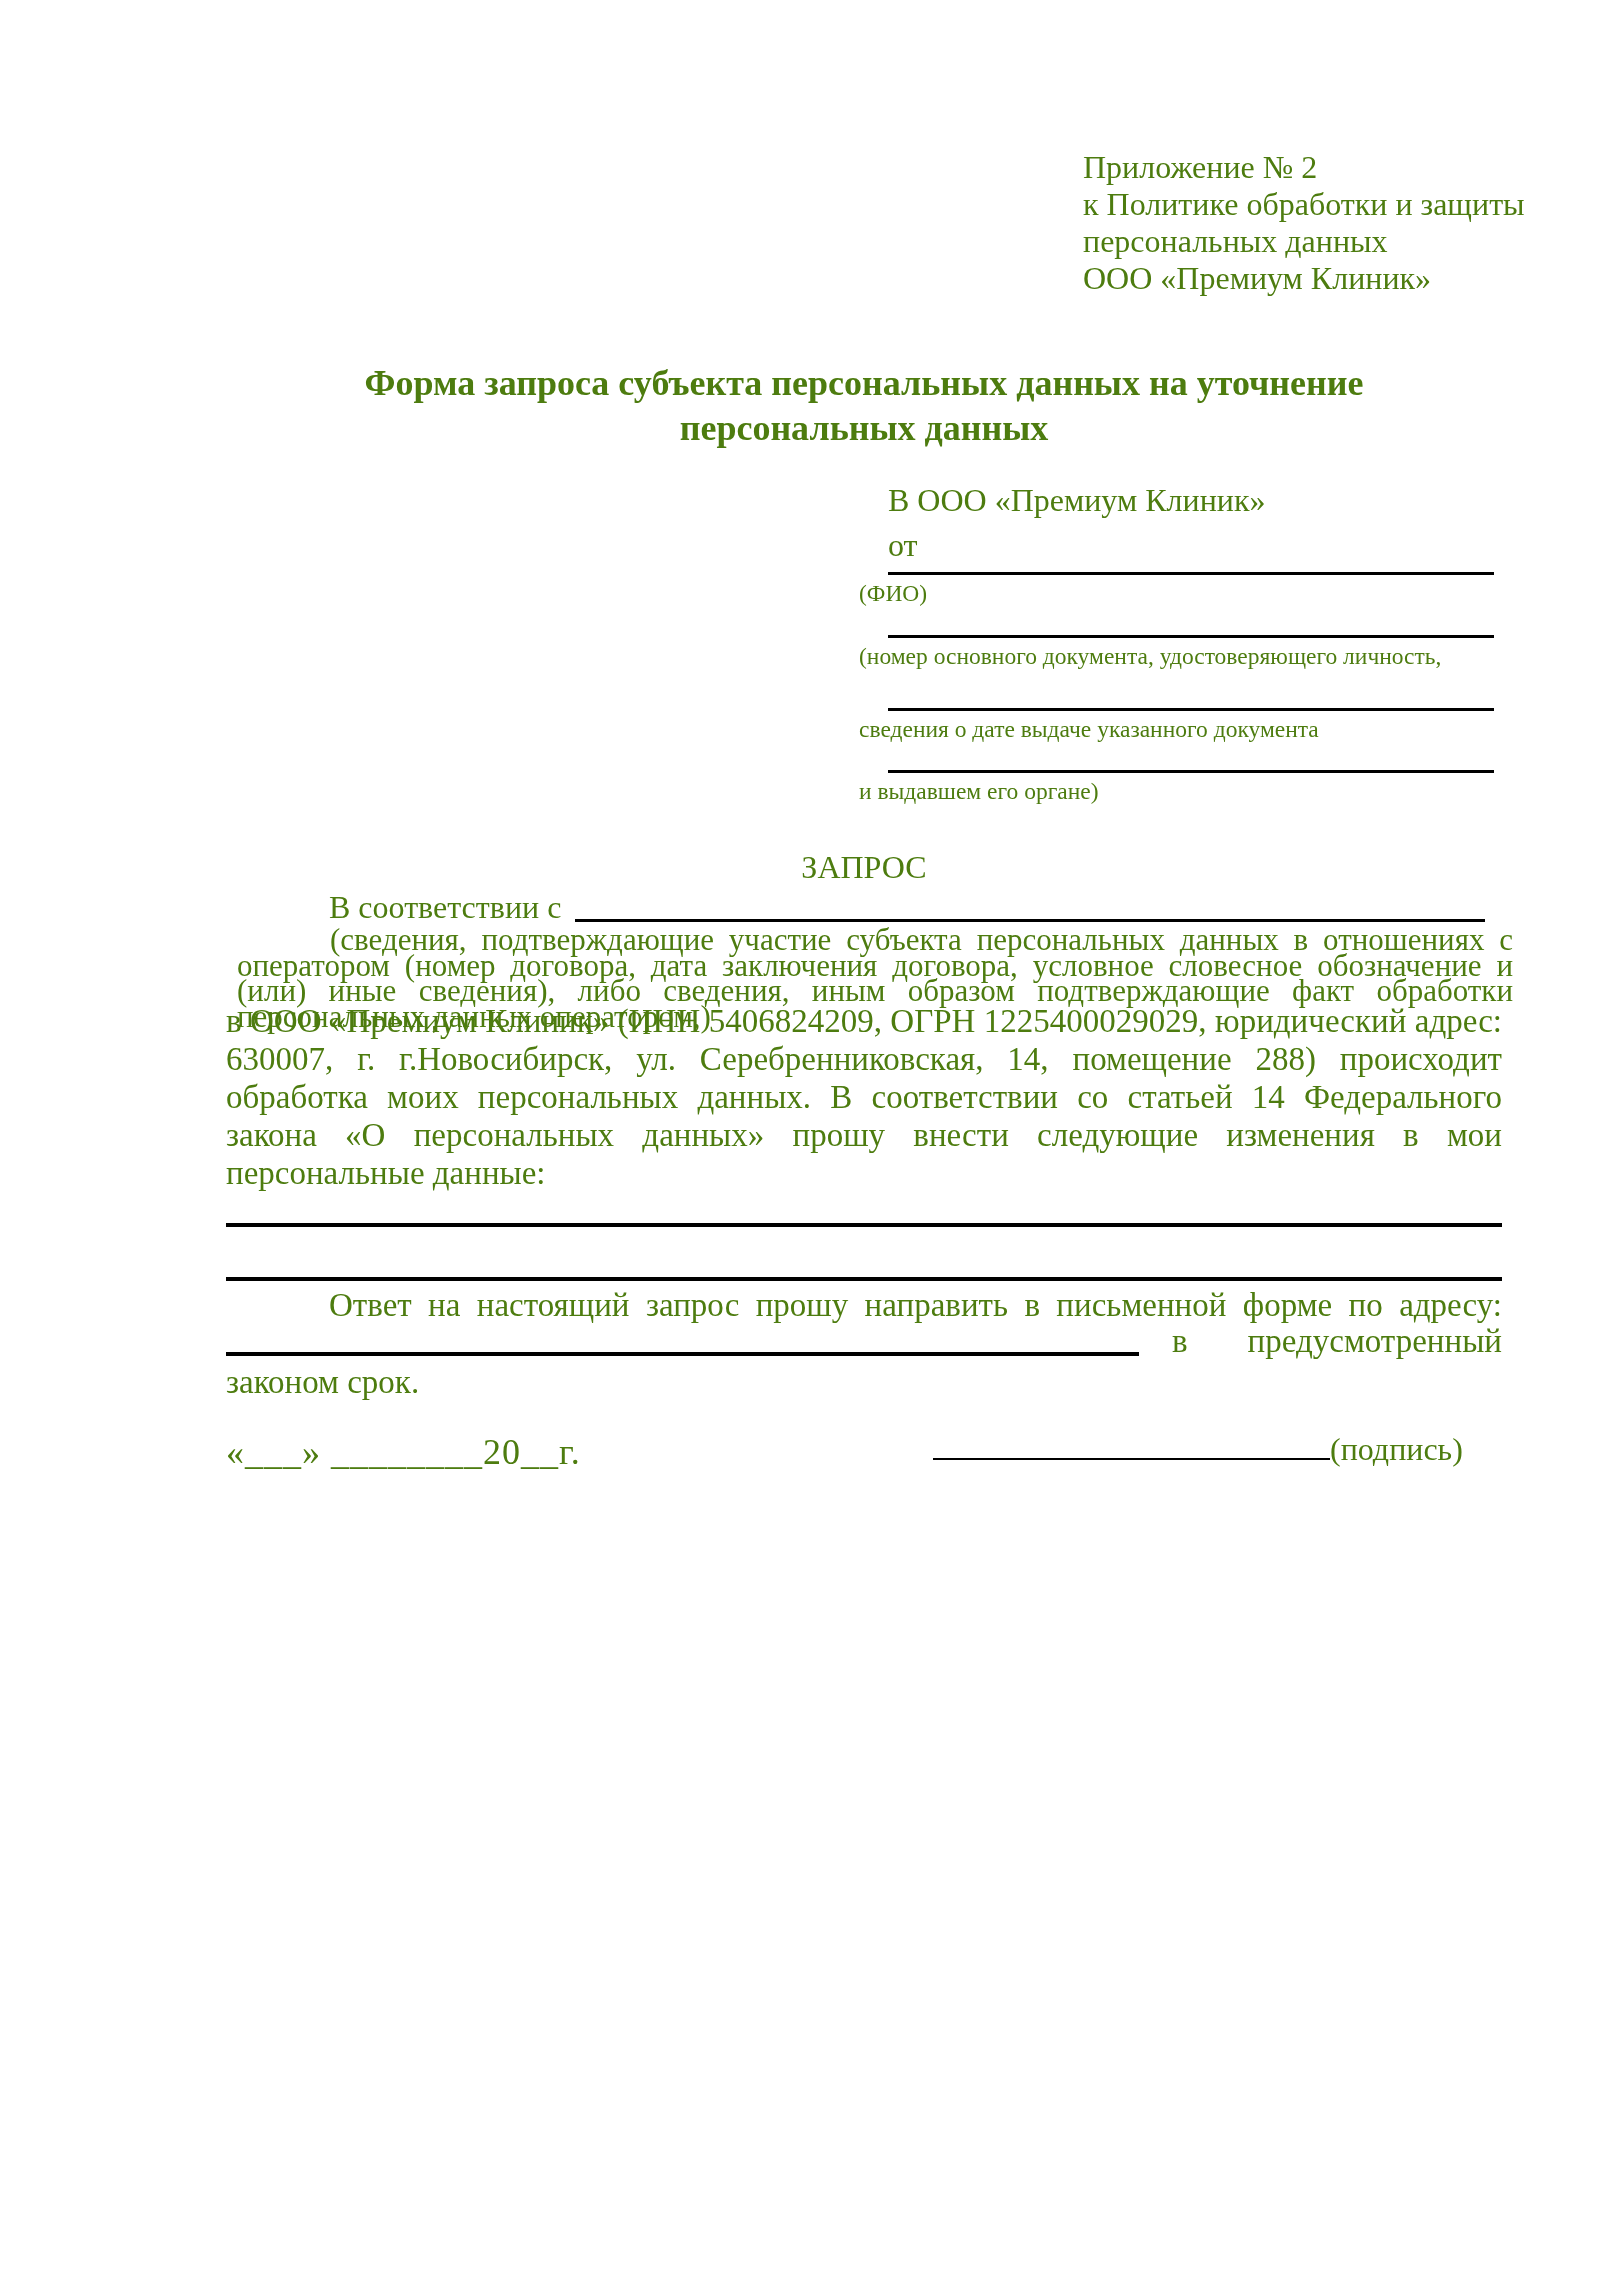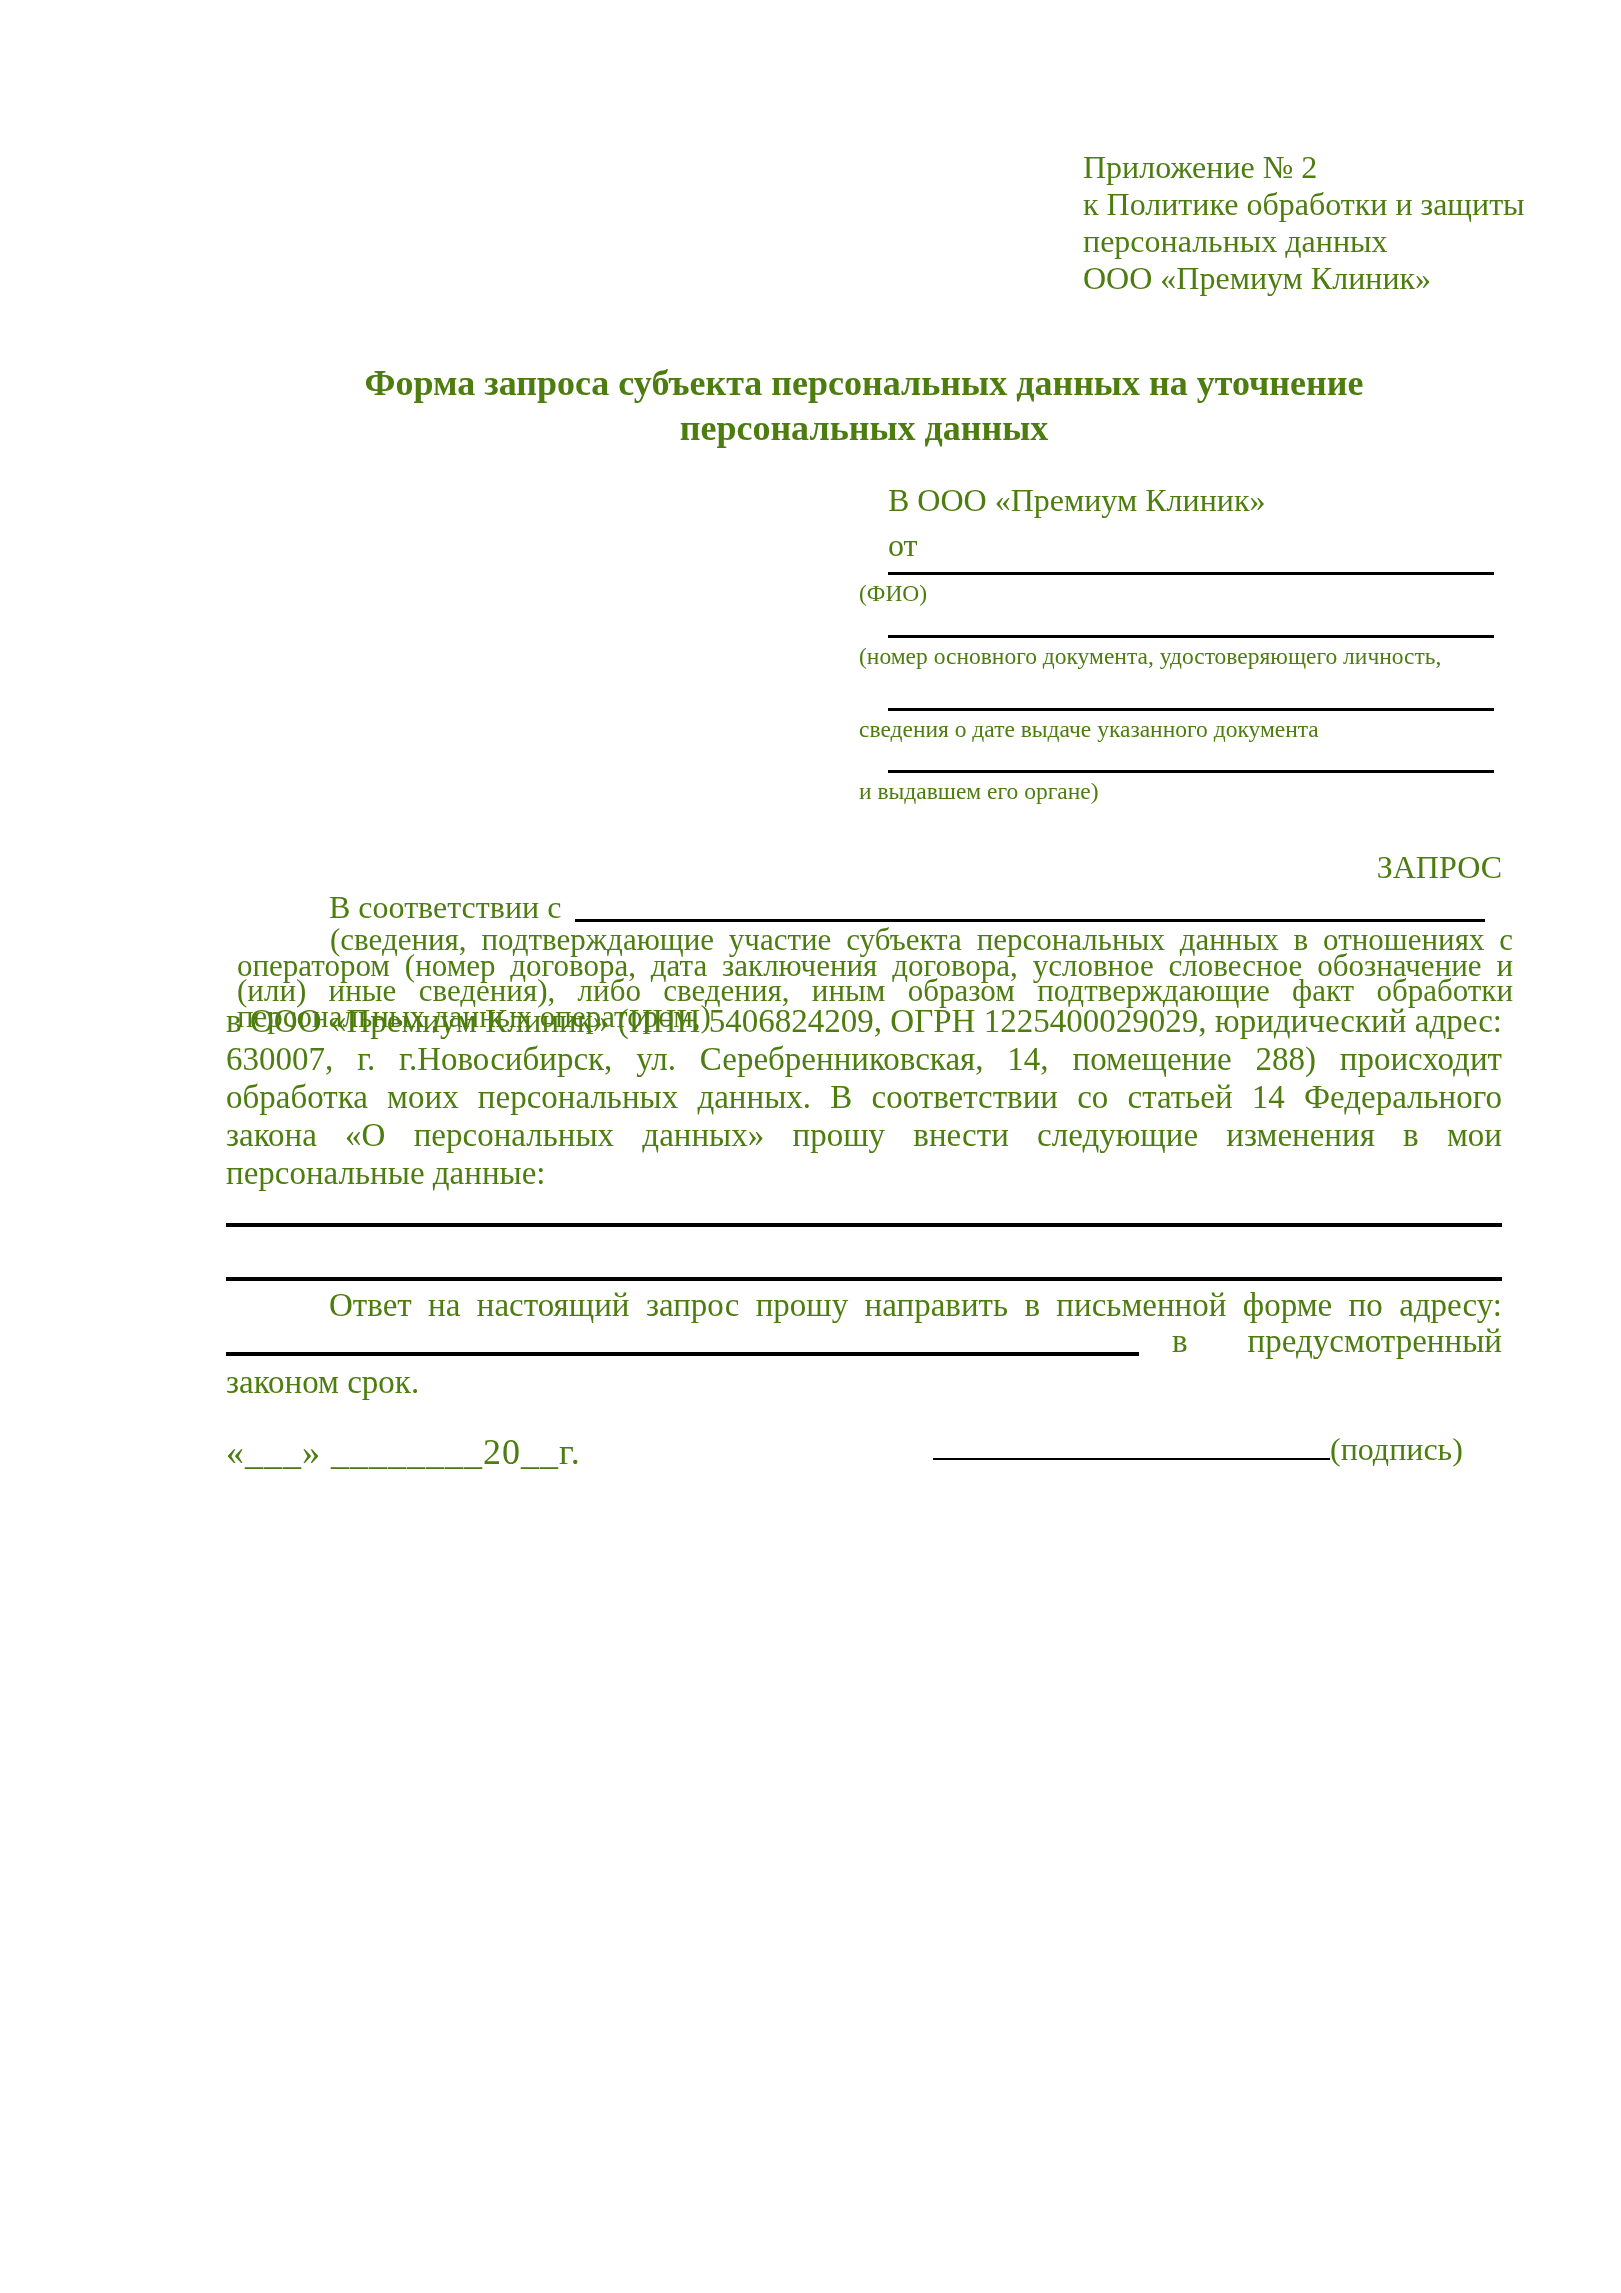--- a/index.html
+++ b/index.html
@@ -22,21 +22,21 @@
     font-size:36px; line-height:45px;
   }
 
   .addr { left:888px; top:482px; width:606px; font-size:32px; line-height:37px; }
   .addr .rule { position:absolute; left:0; right:0; height:2.9px; background:#000; }
   .addr .cap {
     position:absolute; left:-29px; right:-29px;
     text-align:left; font-size:23.5px; line-height:25.5px;
   }
 
-  .zapros { left:226px; top:849px; width:1276px; text-align:right; font-size:32px; }
+  .zapros { left:226px; top:849px; width:1276px; text-align:center; font-size:32px; }
 
   .intro { left:329px; top:888px; width:1156px; display:flex; font-size:32px; line-height:39px; }
   .intro .pref { white-space:nowrap; padding-right:13.7px; }
   .intro .fill { flex:1 1 auto; border-bottom:3.9px solid #000; margin-bottom:4.9px; }
 
   .intro-note {
     left:226px; top:927px; width:1276px;
     font-size:31px; line-height:25.5px;
     text-align:justify; text-indent:93px;margin-left:11px;
   }

